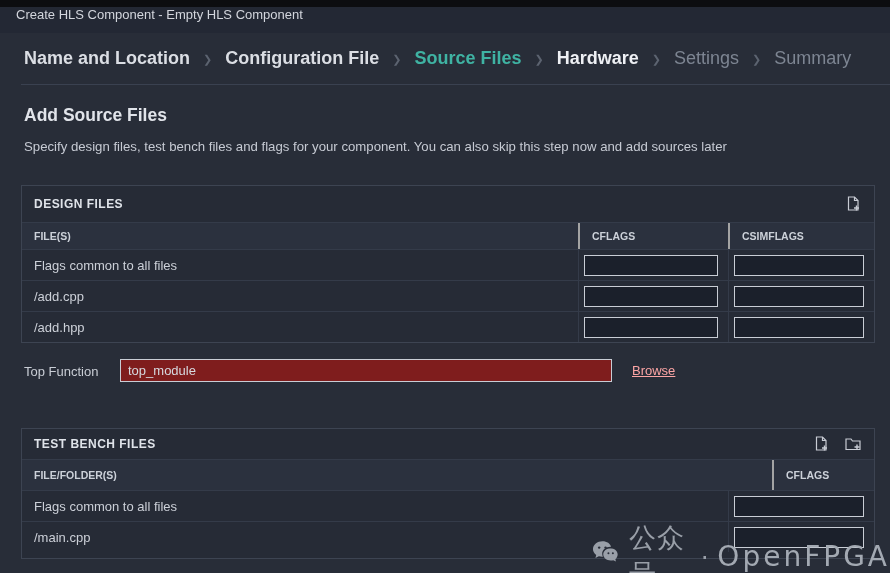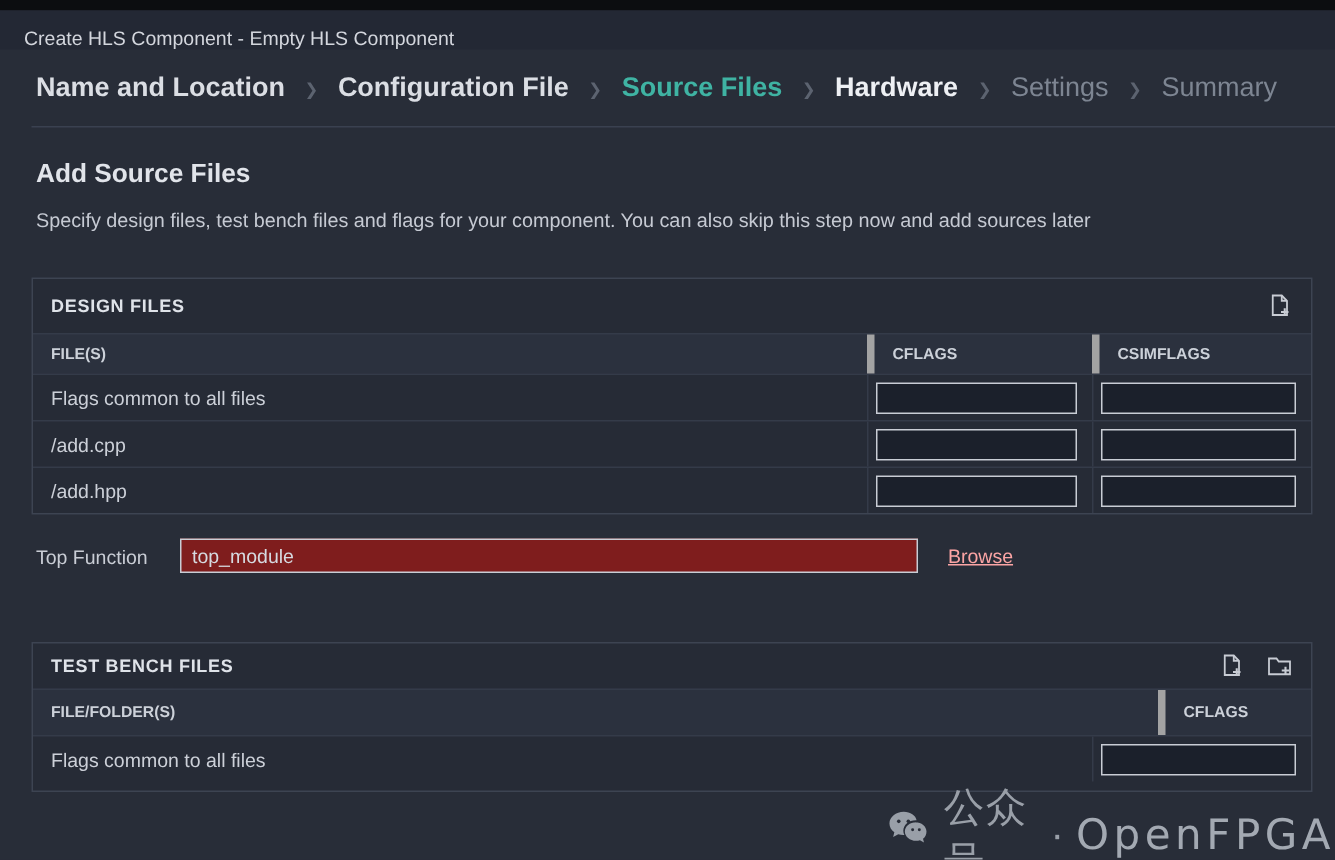--- a/index.html
+++ b/index.html
@@ -1,21 +1,21 @@
 <!DOCTYPE html>
 <html><head>
 <meta charset="utf-8">
 <style>
   * { margin:0; padding:0; box-sizing:border-box; }
   html,body { width:890px; height:573px; overflow:hidden; }
   body { font-family:"Liberation Sans", sans-serif; background:#282d38; color:#ccd0d8; position:relative; }
 
   .top-strip { position:absolute; left:0; top:0; width:890px; height:7px; background:#0c0d10; }
   .title-bar { position:absolute; left:0; top:7px; width:890px; height:26px; background:#232834;
-               display:flex; align-items:flex-end; padding-left:16px; }
+               display:flex; align-items:flex-start; padding-left:16px; }
   .title-bar span { font-size:13px; color:#d3d6dd; }
 
   .breadcrumb { position:absolute; left:0; top:33px; width:890px; height:51px;
                 display:flex; align-items:center; padding-left:24px; }
   .breadcrumb .step { font-size:18px; font-weight:600; cursor:default; }
   .breadcrumb .step.done { color:#dbdee4; }
   .breadcrumb .step.active { color:#3fb3a3; }
   .breadcrumb .step.next { color:#eef0f4; }
   .breadcrumb .step.upcoming { color:#7d8592; font-weight:400; }
   .breadcrumb .sep { color:#5c6370; font-size:11px; margin:0 13px; transform:translateY(1px); }
@@ -32,21 +32,21 @@
   .icon-btn svg { width:18px; height:18px; }
 
   .tr { display:grid; border-top:1px solid #343b49; }
   .design-grid { grid-template-columns:556px 150px 146px; }
   .tb-grid { grid-template-columns:706px 146px; }
   .tr.head { background:#2b313e; }
   .th { font-size:10.5px; font-weight:700; color:#ccd1d9; display:flex; align-items:center; padding-left:12px; }
   .td { display:flex; align-items:center; }
   .td.file { font-size:13px; color:#ccd0d8; padding-left:12px; cursor:default; }
   .td.flag { padding:0 10px 0 5px; border-left:1px solid #343b49; }
-  .th.sepl { border-left:5px solid #a3a3a3; }
+  .th.sepl { border-left:2px solid #a3a3a3; }
   .td.flag input { flex:1; height:21px; background:#1b202b; border:1px solid #c9cdd5;
                    color:#d6dae0; font-size:12px; padding:0 5px; outline:none; min-width:0; }
 
   #design-panel { top:185px; }
   #design-panel .panel-head { height:36px; }
   #design-panel .tr.head { height:27px; }
   #design-panel .tr.row { height:31px; }
 
   .topfn { position:absolute; left:0; top:359px; width:890px; height:24px; }
   .topfn label { position:absolute; left:24px; top:5px; font-size:13px; color:#c9cdd5; }
@@ -170,20 +170,26 @@
   <div class="tr head tb-grid">
     <div class="th">FILE/FOLDER(S)</div>
     <div class="th sepl">CFLAGS</div>
   </div>
   <div class="tr row tb-grid">
     <div class="td file">Flags common to all files</div>
     <div class="td flag">
         <input value="" style="">
       </div>
   </div>
+  <div class="tr row tb-grid">
+    <div class="td file">/main.cpp</div>
+    <div class="td flag">
+        <input value="" style="">
+      </div>
+  </div>
 </section>
 
 <div class="watermark">
   <span class="wx-icon">
     <svg viewBox="0 0 34 30" fill="currentColor">
       <path d="M13.2 1.5C6.6 1.5 1.2 5.9 1.2 11.3c0 3 1.6 5.6 4.1 7.4l-1 3.8 4.3-2.2c1.3.4 2.7.6 4.2.6h.9c-.6-1.1-.9-2.3-.9-3.6 0-4.9 4.7-8.8 10.4-8.8h.7C23.2 4.6 18.7 1.5 13.2 1.5z"></path>
       <circle cx="9" cy="9.5" r="1.5" fill="#282d38"></circle>
       <circle cx="17" cy="9.5" r="1.5" fill="#282d38"></circle>
       <path d="M23.5 10.2c-5.2 0-9.4 3.5-9.4 7.8s4.2 7.8 9.4 7.8c1.1 0 2.2-.2 3.2-.5l3.4 1.8-.8-3c1.8-1.4 2.9-3.5 2.9-6.1 0-4.3-4.2-7.8-9.3-7.8z"></path>
       <circle cx="20.6" cy="16.6" r="1.25" fill="#282d38"></circle>

